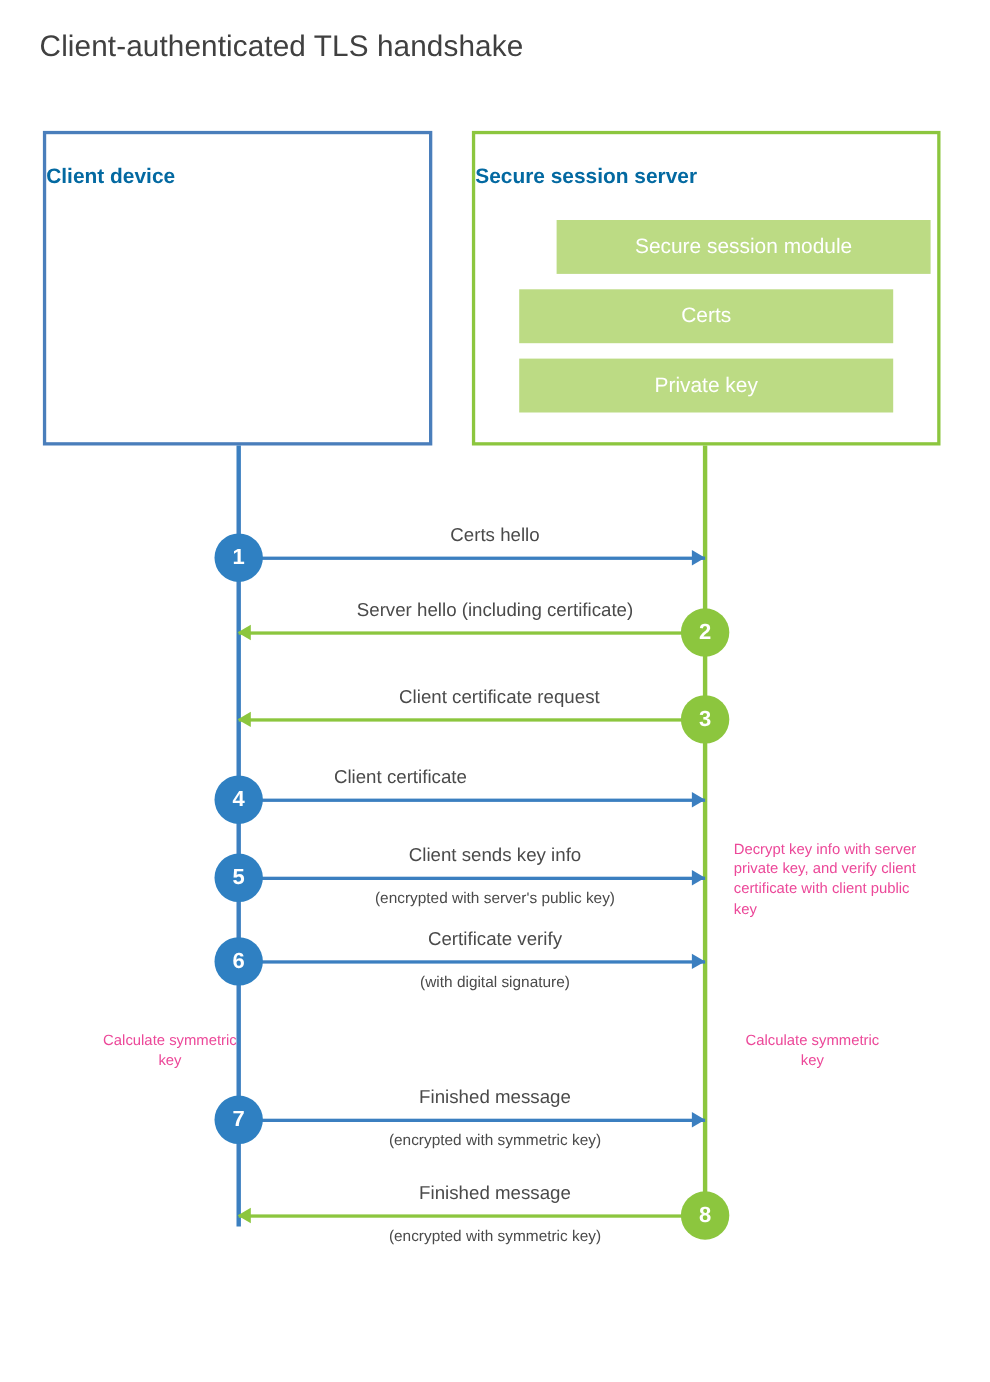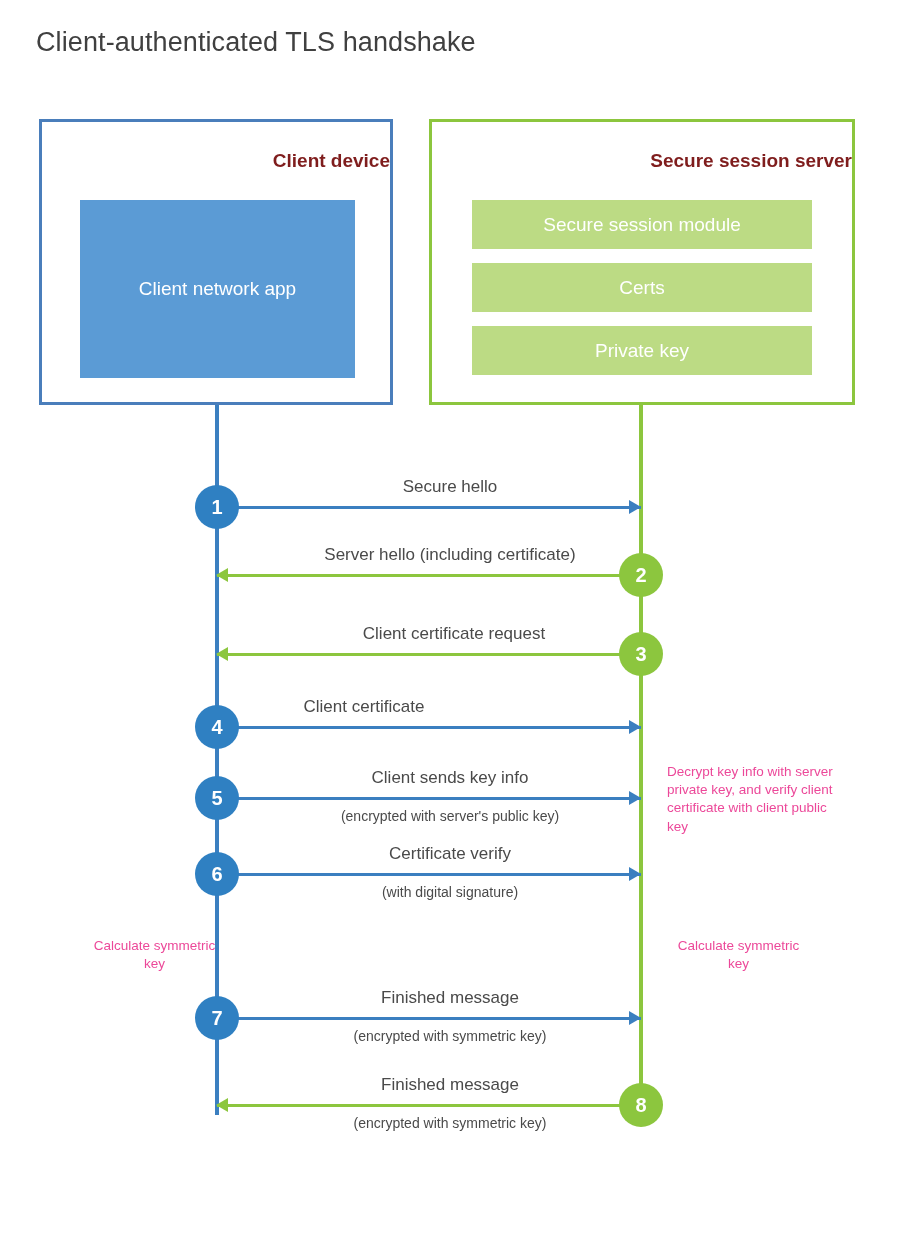--- a/index.html
+++ b/index.html
@@ -45,24 +45,24 @@
     top: 119px;
     width: 426px;
     height: 286px;
     border: 3px solid #8cc63e;
   }
   .participant-title {
     position: absolute;
     left: 0;
     right: 0;
     top: 28px;
-    text-align: right;
+    text-align: left;
     font-size: 19px;
     font-weight: bold;
-    color: #7f1d1d;
+    color: #0369a1;
   }
 
   
   #client-app-block {
     position: absolute;
     left: 38px;
     top: 78px;
     width: 275px;
     height: 178px;
     background: #5b9bd5;
@@ -80,21 +80,21 @@
     width: 340px;
     height: 49px;
     background: #bcdb84;
     color: #ffffff;
     font-size: 19px;
     display: flex;
     align-items: center;
     justify-content: center;
     text-align: center;
   }
-  #server-block-0 { top: 78px; }
+  #server-block-0 { top: 78px; margin-left: 34px; }
   #server-block-1 { top: 141px; }
   #server-block-2 { top: 204px; }
 
   
   .lifeline {
     position: absolute;
     width: 4px;
   }
   #client-lifeline {
     left: 215px;
@@ -182,38 +182,37 @@
     text-align: center;
   }
 </style>
 </head>
 <body>
 
 <div id="diagram-title">Client-authenticated TLS handshake</div>
 
 <div class="participant-box" id="client-box">
   <div class="participant-title">Client device</div>
-  <div id="client-app-block">Client network app</div>
 </div>
 
 <div class="participant-box" id="server-box">
   <div class="participant-title">Secure session server</div>
   <div class="server-block" id="server-block-0">Secure session module</div>
   <div class="server-block" id="server-block-2">Private key</div>
   <div class="server-block" id="server-block-1">Certs</div>
 </div>
 
 <div class="lifeline" id="client-lifeline"></div>
 <div class="lifeline" id="server-lifeline"></div>
 
 <div id="messages-layer">
     <div class="msg-arrow blue" style="left: 217px; top: 506px; width: 424px;"></div>
     <div class="arrow-head right blue" style="top: 500px; left: 629px;"></div>
     <div class="step-circle blue" style="left: 195px; top: 485px;">1</div>
-    <div class="msg-label" style="left: 0px; width: 900px; top: 477px; text-align: center;">Secure hello</div>
+    <div class="msg-label" style="left: 0px; width: 900px; top: 477px; text-align: center;">Certs hello</div>
     <div class="msg-arrow green" style="left: 217px; top: 574px; width: 424px;"></div>
     <div class="arrow-head left green" style="top: 568px; left: 216px;"></div>
     <div class="step-circle green" style="left: 619px; top: 553px;">2</div>
     <div class="msg-label" style="left: 0px; width: 900px; top: 545px; text-align: center;">Server hello (including certificate)</div>
     <div class="msg-arrow green" style="left: 217px; top: 653px; width: 424px;"></div>
     <div class="arrow-head left green" style="top: 647px; left: 216px;"></div>
     <div class="step-circle green" style="left: 619px; top: 632px;">3</div>
     <div class="msg-label" style="left: 0px; width: 836px; top: 624px; text-align: center; padding-left: 36px;">Client certificate request</div>
     <div class="msg-arrow blue" style="left: 217px; top: 726px; width: 424px;"></div>
     <div class="arrow-head right blue" style="top: 720px; left: 629px;"></div>

